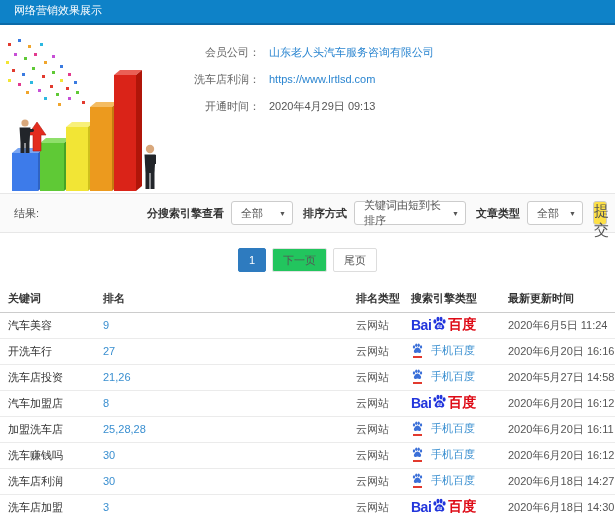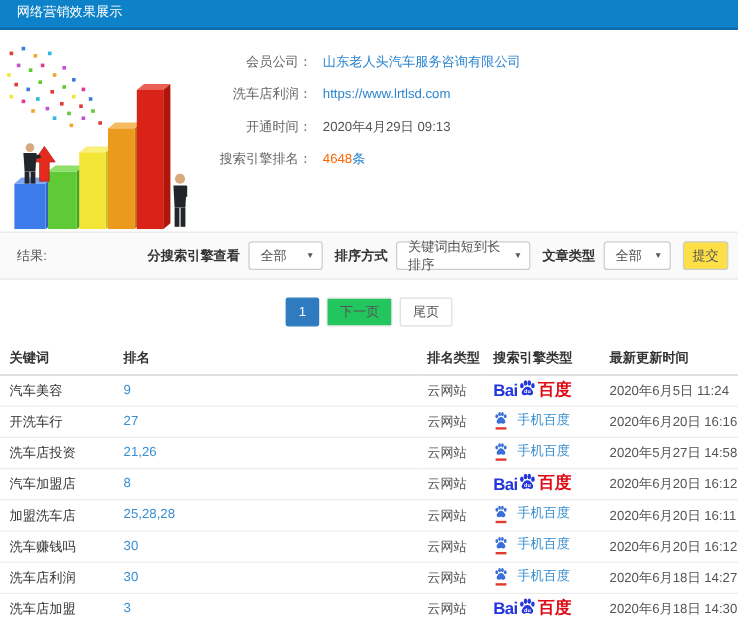--- a/index.html
+++ b/index.html
@@ -27,22 +27,22 @@
   .result-label { margin-left:14px; color:#555; }
   .filter-controls { margin-left:auto; margin-right:8px; display:flex; align-items:center; }
   .filter-label { font-weight:bold; color:#333; margin:0 7px 0 10px; }
   .select-box { height:24px; background:#fff; border:1px solid #ccc; border-radius:3px;
     display:flex; align-items:center; padding:0 6px 0 9px; color:#555; cursor:pointer; }
   .select-box .val { flex:1; }
   .select-arrow { font-size:7px; color:#555; margin-left:8px; }
   .sel-engine { width:62px; }
   .sel-sort { width:112px; }
   .sel-article { width:56px; }
-  .submit-btn { height:24px; width:38px; margin-left:10px; background:#fde047;
-    border:1px solid #ccc; border-radius:3px; color:#555; font-size:11px; cursor:pointer; }
+  .submit-btn { height:24px; width:14px; margin-left:10px; background:#fde047;
+    border:1px solid #ccc; border-radius:3px; color:#555; font-size:15px; cursor:pointer; }
 
   
   .pagination { margin:15px 0 13px 0; display:flex; justify-content:center; }
   .page-item { height:24px; line-height:22px; padding:0 10px; border:1px solid #ddd;
     background:#fff; color:#555; margin:0 3px; border-radius:2px; cursor:pointer; }
   .page-item.active { background:#2e7bbf; border-color:#2e7bbf; color:#fff; }
   .page-item.next { background:#22c55e; border-color:#e2e2e2; }
 
   
   table { width:100%; border-collapse:collapse; table-layout:fixed;padding-left:48px; }
@@ -149,23 +149,20 @@
   <div class="info-list">
     <div class="info-row">
       <span class="info-label">会员公司：</span><span class="info-value link">山东老人头汽车服务咨询有限公司</span>
     </div>
     <div class="info-row">
       <span class="info-label">洗车店利润：</span><span class="info-value link">https://www.lrtlsd.com</span>
     </div>
     <div class="info-row">
       <span class="info-label">开通时间：</span><span class="info-value">2020年4月29日 09:13</span>
     </div>
-    <div class="info-row">
-      <span class="info-label">搜索引擎排名：</span><span class="hl-num">4648</span><span class="hl-suffix">条</span>
-    </div>
   </div>
 </div>
 
 <div class="filter-bar">
   <span class="result-label">结果:</span>
   <div class="filter-controls">
     <span class="filter-label">分搜索引擎查看</span>
     <div class="select-box sel-engine">
       <span class="val">全部</span>
       <span class="select-arrow">▼</span>

